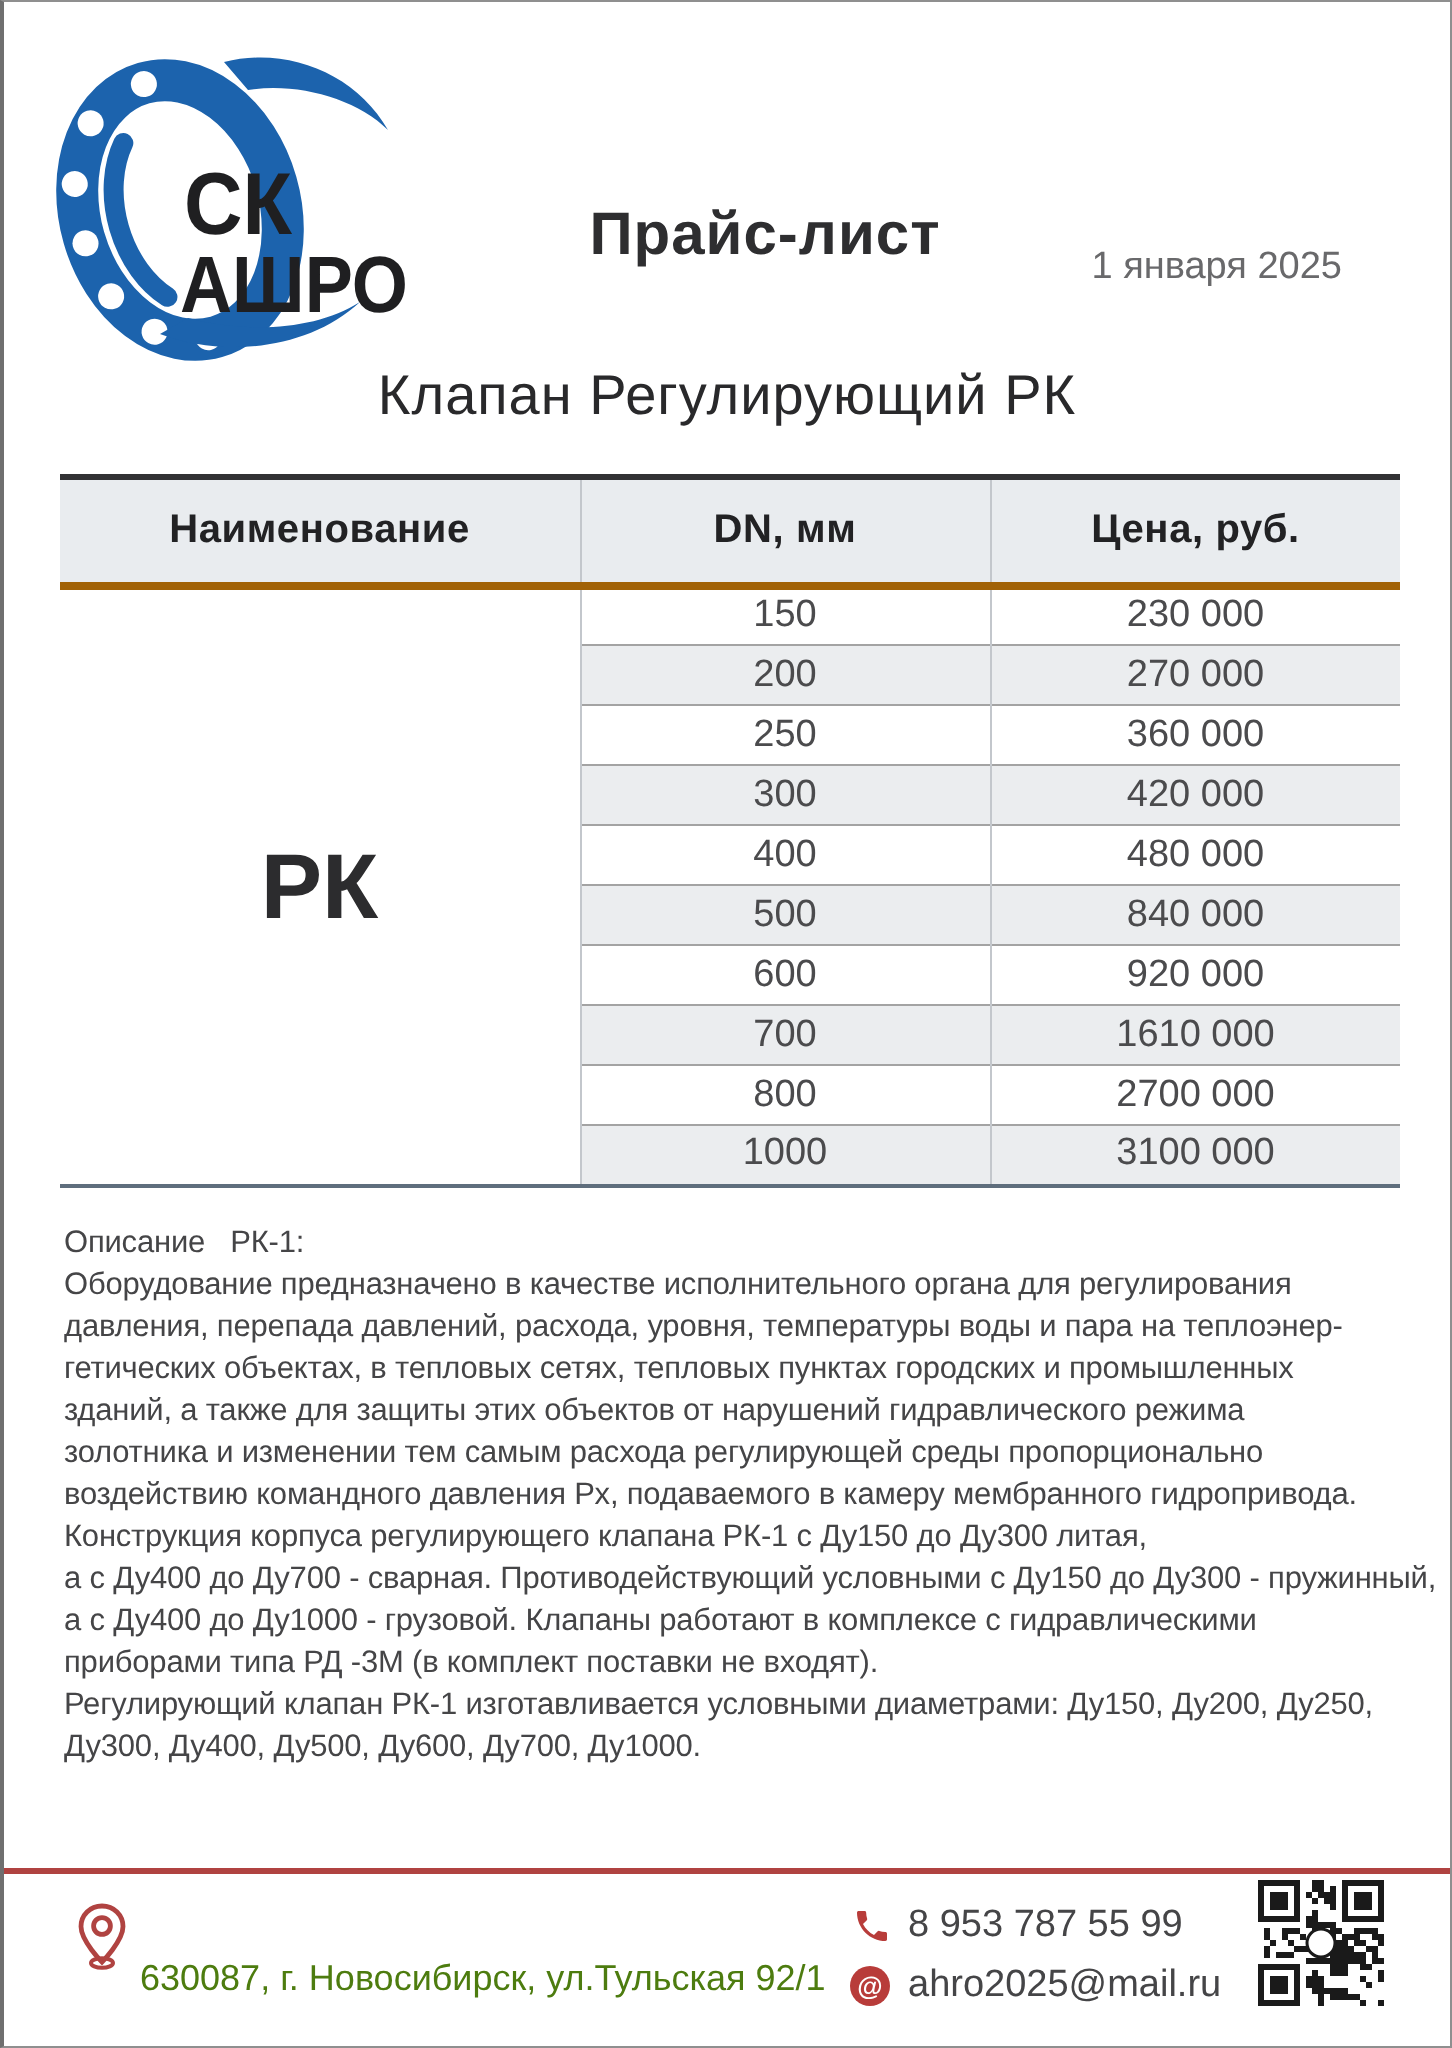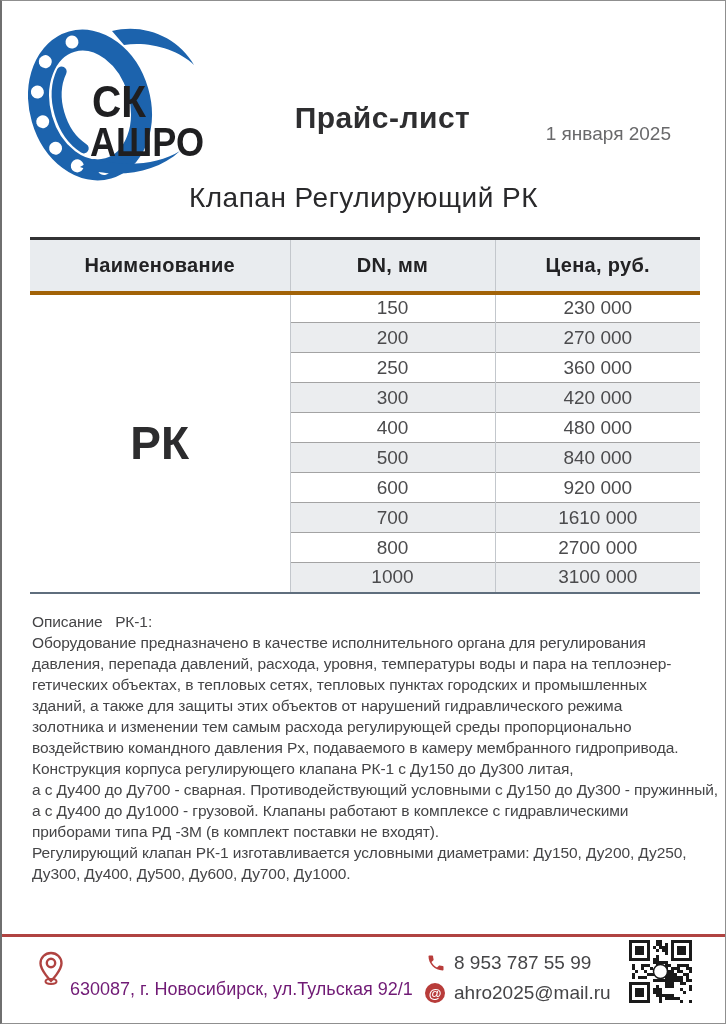--- a/index.html
+++ b/index.html
@@ -46,21 +46,21 @@
   
   .description { position:absolute; left:30px; top:610px; width:680px; }
   .description .line {
     font-size:15.5px; line-height:21px; color:#454547; white-space:pre; letter-spacing:-0.1px;
   }
 
   
   .footer-line { position:absolute; left:0; right:0; top:933px; height:3px; background:#b04341; }
   .footer { position:absolute; left:0; right:0; top:936px; bottom:0; background:#ffffff; }
   .contacts-label { position:absolute; left:68px; top:13px; font-size:18px; color:#454547; }
-  .contacts-address { position:absolute; left:68px; top:42px; font-size:18px; color:#701a75; }
+  .contacts-address { position:absolute; left:68px; top:42px; font-size:18px; color:#4d7c0f; }
   .pin-icon { position:absolute; left:36px; top:14px; }
   .phone-icon { position:absolute; left:424px; top:16px; }
   .phone-text { position:absolute; left:452px; top:15px; font-size:19px; color:#454547; }
   .at-icon { position:absolute; left:422px; top:45px; }
   .email-text { position:absolute; left:452px; top:45px; font-size:19px; color:#454547; }
   .qr { position:absolute; left:627px; top:3px; width:63px; height:63px; }
 </style>
 </head>
 <body>
 

